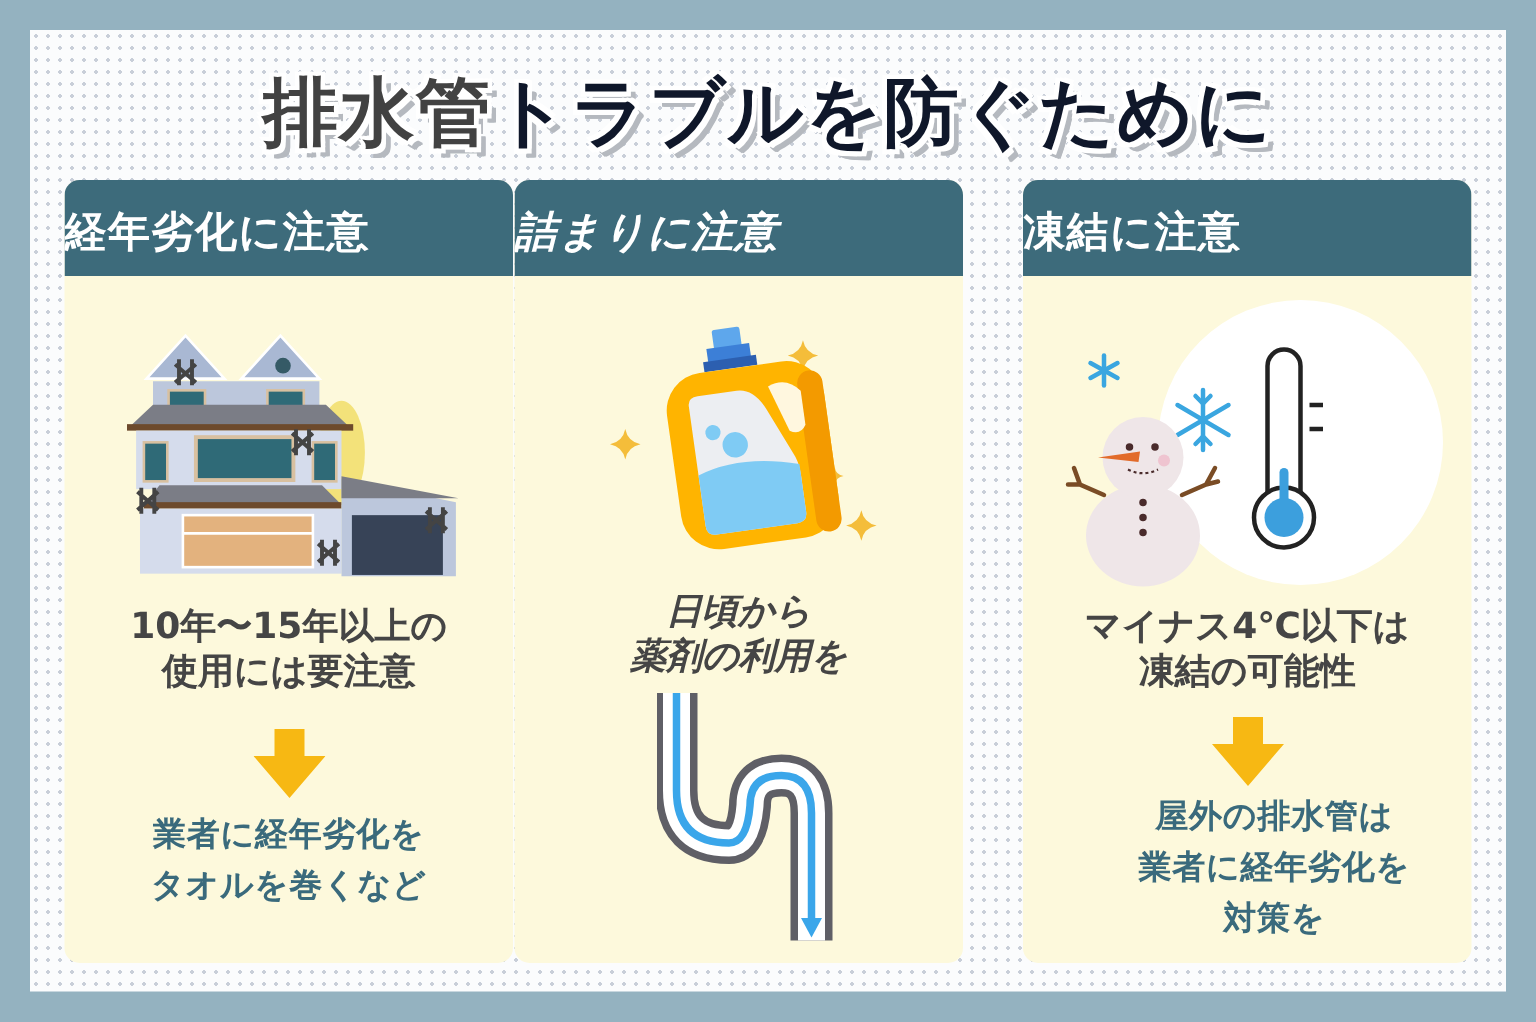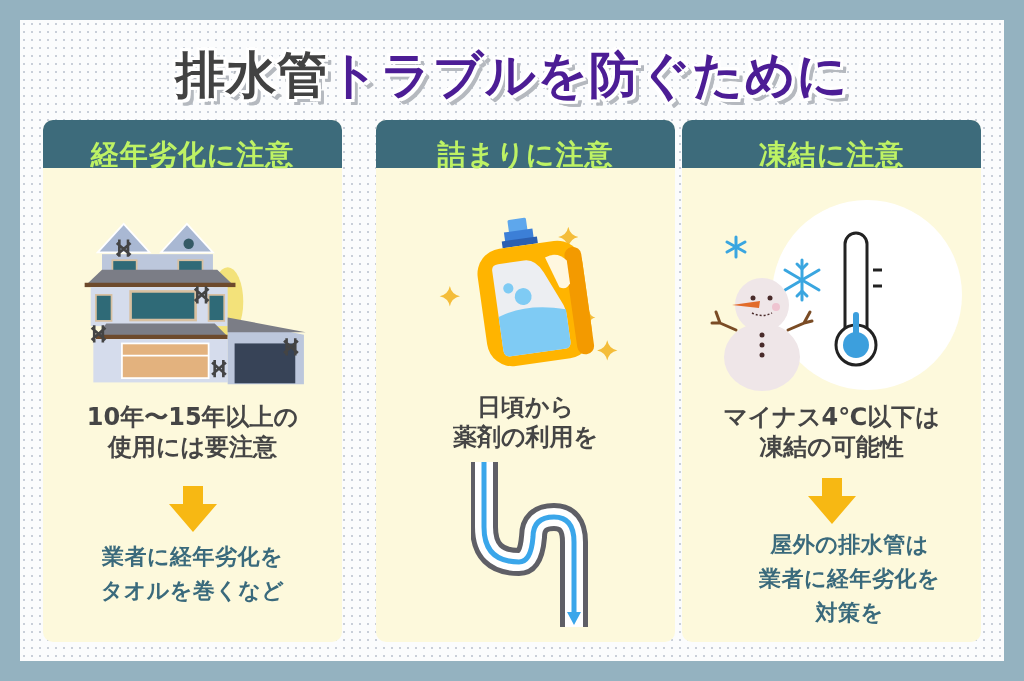--- a/index.html
+++ b/index.html
@@ -21,29 +21,29 @@
   }
   .title span {
     -webkit-text-stroke: 0;
     text-shadow:
       -3px -3px 0 #fff, 3px -3px 0 #fff, -3px 3px 0 #fff, 3px 3px 0 #fff,
       0 -3px 0 #fff, 0 3px 0 #fff, -3px 0 0 #fff, 3px 0 0 #fff,
       6px 6px 0 #b5b9bf, 5px 6px 0 #b5b9bf, 6px 5px 0 #b5b9bf;
     text-align: center;
   }
   .t-dark { color:#424242; }
-  .t-teal { color:#4c1d95; }
+  .t-teal { color:#0f172a; }
 
   .card {
     position:absolute; top:120px; width:299px; height:522px;
     background:#fdf9dc; border-radius:10px; overflow:hidden;
   }
   .card-header {
-    height:48px; background:#3d6b7b; color:#bef264;
-    font-size:28px; font-weight:bold; text-align:center; line-height:70px;
+    height:64px; background:#3d6b7b; color:#ffffff;
+    font-size:28px; font-weight:bold; line-height:70px;
     letter-spacing:1px;
   }
   .txt {
     position:absolute; left:0; width:100%; text-align:center;
     font-weight:bold; color:#454545; font-size:24px; line-height:30px;
   }
   .txt.teal { color:#3a6a7c; font-size:22px; line-height:34px; letter-spacing:0.5px; }
   .arrow {
     position:absolute; left:50%; transform:translateX(-50%);
     width:48px; height:46px;
@@ -110,21 +110,21 @@
   <svg class="arrow" style="top:366px;" viewBox="0 0 48 46">
     <polygon points="14,0 34,0 34,18 48,18 24,46 0,18 14,18" fill="#f7b813"></polygon>
   </svg>
 
   <div class="txt teal" style="top:420px;">
     <div>業者に経年劣化を</div>
     <div>タオルを巻くなど</div>
   </div>
 </div>
 
-<div class="card" style="left:376px;">
+<div class="card" style="left:343px;font-style:italic;">
   <div class="card-header">詰まりに注意</div>
 
   <svg class="illus" style="left:40px;top:82px;" width="220" height="180" viewBox="0 0 260 190">
 
     <g fill="#f4bd3a">
       <path d="M40,88 Q42,98 52,100 Q42,102 40,112 Q38,102 28,100 Q38,98 40,88Z"></path>
       <path d="M180,18 Q182,28 192,30 Q182,32 180,42 Q178,32 168,30 Q178,28 180,18Z"></path>
       <path d="M205,118 Q206,124 212,125 Q206,126 205,132 Q204,126 198,125 Q204,124 205,118Z"></path>
       <path d="M226,152 Q228,162 238,164 Q228,166 226,176 Q224,166 214,164 Q224,162 226,152Z"></path>
     </g>

